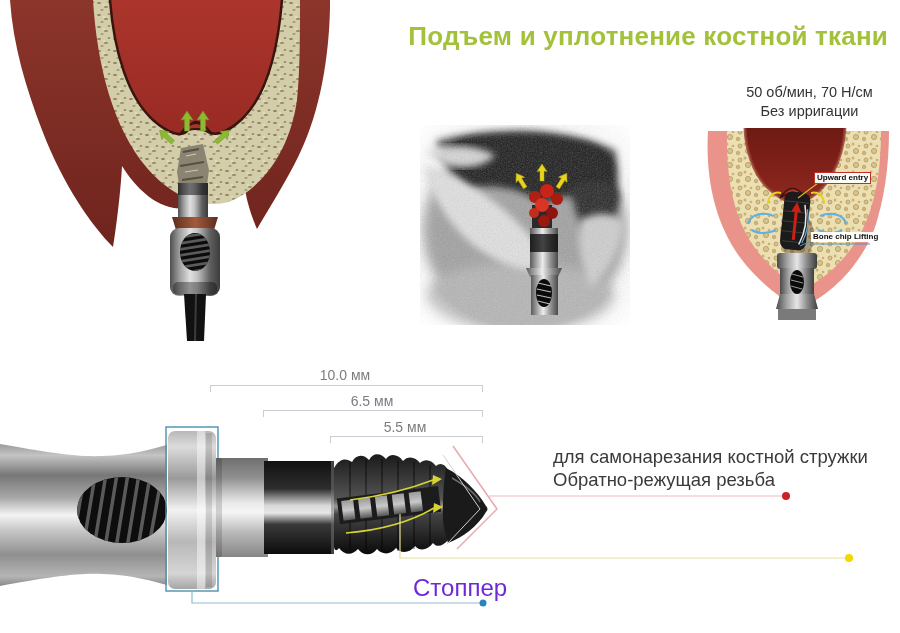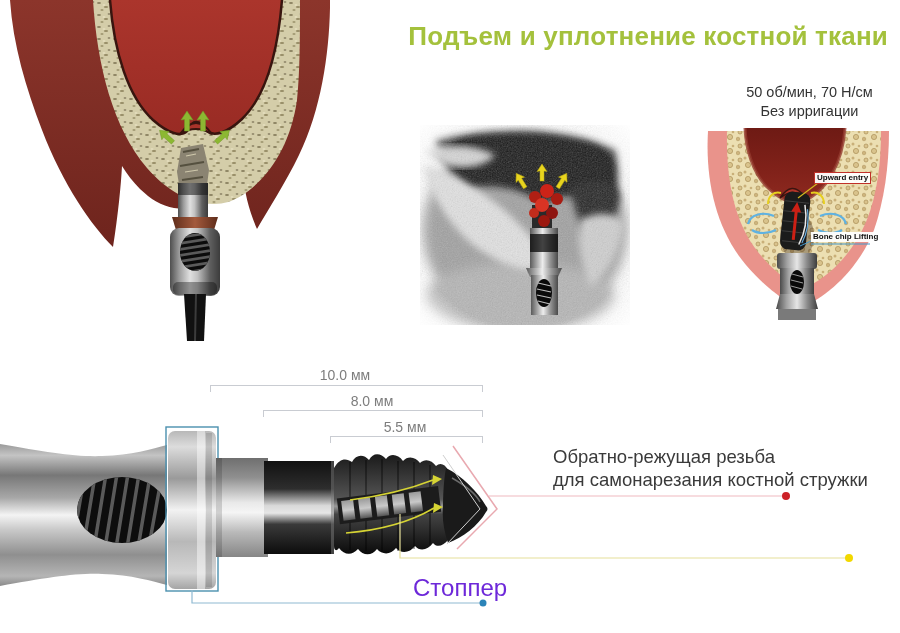--- a/index.html
+++ b/index.html
@@ -245,21 +245,21 @@
     </g>
     <path d="M118,55 L98,70" stroke="#d4b81e" stroke-width="1.2"></path>
     <path d="M100,118 L111,113 M111,116 L170,116" stroke="#4499cc" stroke-width="1" fill="none"></path>
   </svg>
 
   <div class="abs anat red" style="left:814px;top:172px">Upward entry</div>
   <div class="abs anat" style="left:811px;top:232px">Bone chip Lifting</div>
 
   <div class="abs dim-label" style="left:310px;top:367px;width:70px">10.0 мм</div>
   <div class="abs bracket" style="left:210px;top:385px;width:271px"></div>
-  <div class="abs dim-label" style="left:337px;top:393px;width:70px">8.0 мм</div>
+  <div class="abs dim-label" style="left:337px;top:393px;width:70px">6.5 мм</div>
   <div class="abs bracket" style="left:263px;top:410px;width:218px"></div>
   <div class="abs dim-label" style="left:370px;top:419px;width:70px">5.5 мм</div>
   <div class="abs bracket" style="left:330px;top:436px;width:151px"></div>
 
   <svg class="abs" style="left:0;top:420px" width="515" height="180" viewBox="0 420 515 180">
     <defs>
       <linearGradient id="gBody" x1="0" y1="0" x2="0" y2="1">
         <stop offset="0" stop-color="#9a9a9a"></stop>
           <stop offset="0.08" stop-color="#c4c4c4"></stop>
         <stop offset="0.22" stop-color="#777"></stop>
@@ -371,18 +371,18 @@
     <polyline points="453,446 497,509 457,549" fill="none" stroke="#e9a9b0" stroke-width="1.5"></polyline>
     <line x1="489" y1="496" x2="786" y2="496" stroke="#f0b9c0" stroke-width="1.2"></line>
     <circle cx="786" cy="496" r="4" fill="#cc2127"></circle>
     <polyline points="400,514 400,558 849,558" fill="none" stroke="#e6e09a" stroke-width="1.2"></polyline>
     <circle cx="849" cy="558" r="4" fill="#f2d800"></circle>
     <polyline points="192,590 192,603 482,603" fill="none" stroke="#8fb9d2" stroke-width="1.2"></polyline>
     <circle cx="483" cy="603" r="3.5" fill="#2b84b8"></circle>
   </svg>
 
   <div class="abs callout" style="left:553px;top:445px">
+    <div>для самонарезания костной стружки</div>
     <div>Обратно-режущая резьба</div>
-    <div>для самонарезания костной стружки</div>
   </div>
   <div class="abs stopper-label" style="left:413px;top:574px">Стоппер</div>
 
 </div>
 
 </body></html>

